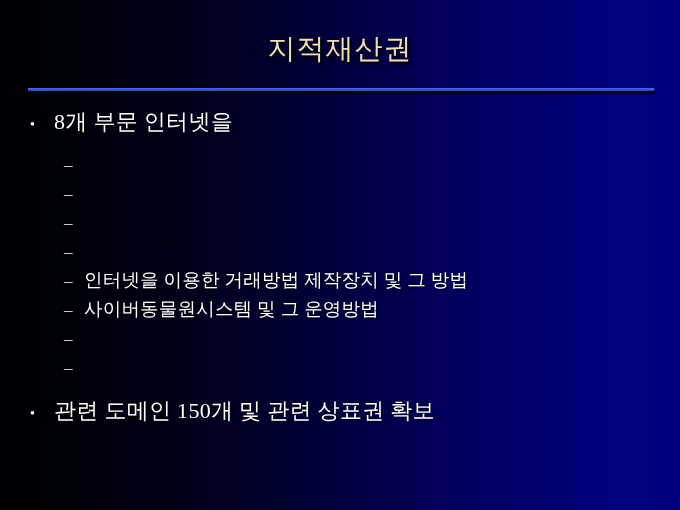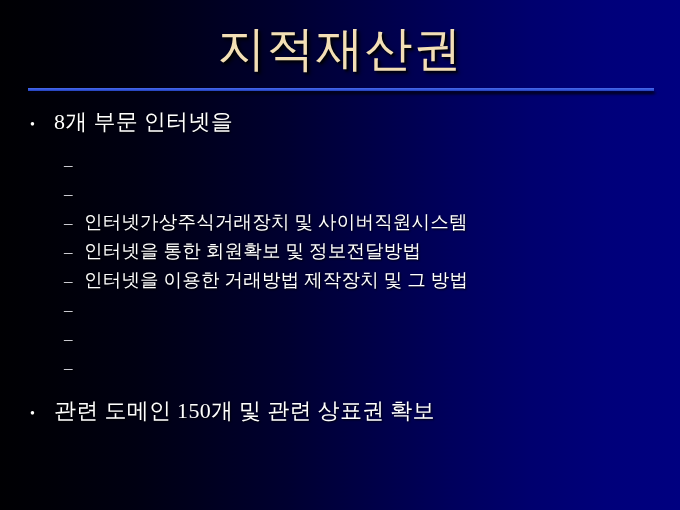--- a/index.html
+++ b/index.html
@@ -30,21 +30,21 @@
   
   #title-block {
     position: absolute;
     left: 0;
     top: 26px;
     width: 680px;
     text-align: center;
   }
   #slide-title {
     display: inline-block;
-    font-size: 48px;
+    font-size: 28px;
     line-height: 46px;
     letter-spacing: 1px;
     color: #f3dfb6;
     text-shadow: 2px 2px 2px rgba(0,0,0,0.85), 3px 3px 4px rgba(0,0,0,0.6);
     white-space: nowrap;
   }
 
   
   #title-rule {
     position: absolute;
@@ -136,32 +136,31 @@
         <span class="label">8개 부문 인터넷을</span>
       </div>
       <div class="bullet-row lvl2 gap-after-sub">
         <span class="marker">–</span>
       </div>
       <div class="bullet-row lvl2">
         <span class="marker">–</span>
       </div>
       <div class="bullet-row lvl2">
         <span class="marker">–</span>
-        <span class="label">인터넷가상주식거래장치 및 사이버직원시스템</span>
       </div>
       <div class="bullet-row lvl2">
         <span class="marker">–</span>
-        <span class="label">인터넷을 통한 회원확보 및 정보전달방법</span>
       </div>
       <div class="bullet-row lvl2">
         <span class="marker">–</span>
         <span class="label">인터넷을 이용한 거래방법 제작장치 및 그 방법</span>
       </div>
       <div class="bullet-row lvl2">
         <span class="marker">–</span>
+        <span class="label">사이버동물원시스템 및 그 운영방법</span>
       </div>
       <div class="bullet-row lvl2">
         <span class="marker">–</span>
       </div>
       <div class="bullet-row lvl2">
         <span class="marker">–</span>
       </div>
       <div class="bullet-row lvl1 gap-before">
         <span class="marker">•</span>
         <span class="label">관련 도메인 150개 및 관련 상표권 확보</span>

